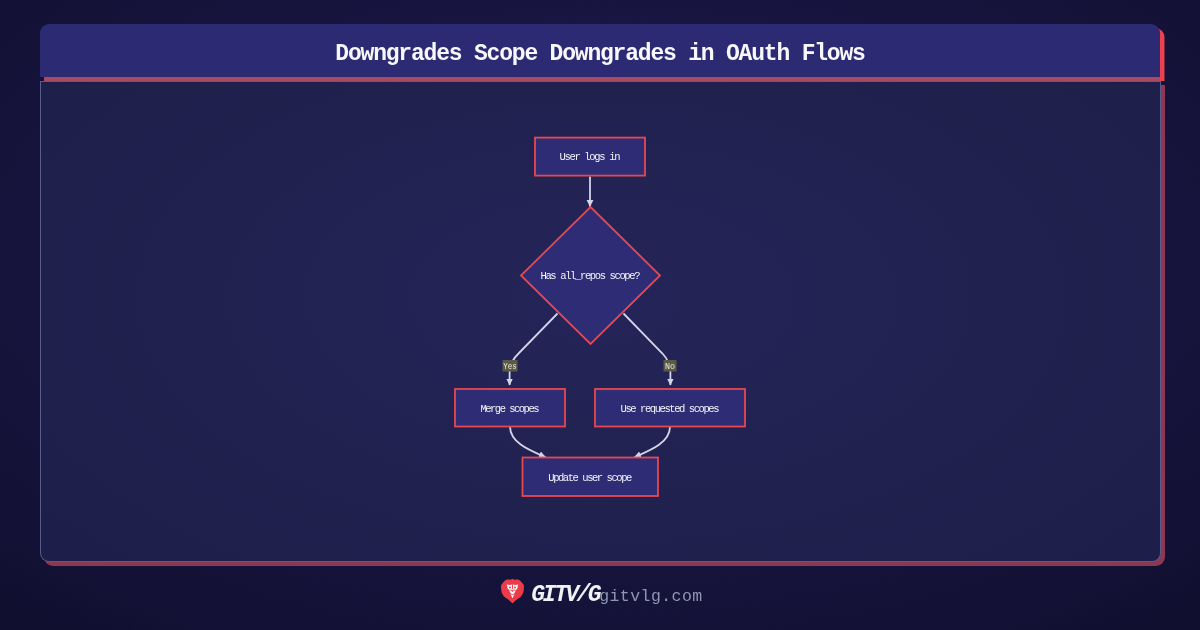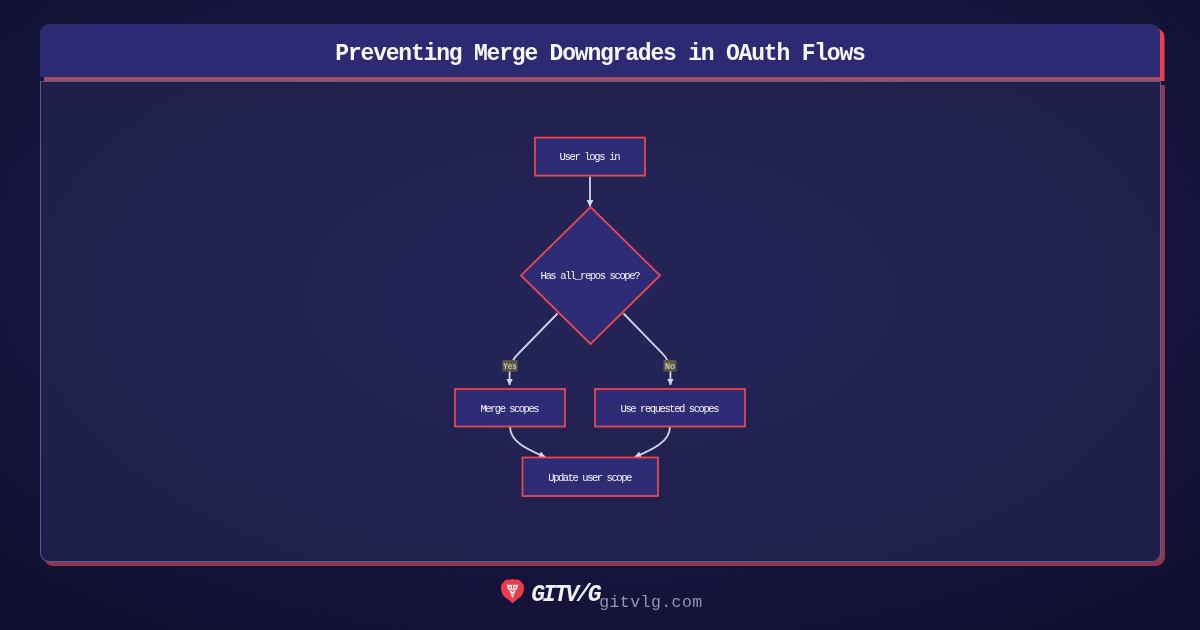--- a/index.html
+++ b/index.html
@@ -45,29 +45,29 @@
   .footer {
     position:absolute; left:0; top:559px; width:1200px; height:64px;
     display:flex; align-items:center; justify-content:center;
     transform:translateX(2.5px);
   }
   .logo { width:24px; height:26px; margin:0 7px 0 -2px; }
   .brand {
     font-size:23px; font-weight:bold; font-style:italic; letter-spacing:-2.5px;
     color:#f2f2f6; margin-right:0; position:relative; top:4px;
   }
-  .domain { font-size:16.5px; color:#9096b4; letter-spacing:0.45px; position:relative; top:11px;text-align:right; }
+  .domain { font-size:16.5px; color:#9096b4; letter-spacing:0.45px; position:relative; top:5px;text-align:right; }
 </style>
 </head>
 <body>
   <div class="hatch"></div>
   <div class="hdr"></div>
   <div class="divider"></div>
   <div class="panel"></div>
-  <div class="title">Preventing Merge Downgrades in OAuth Flows</div>
+  <div class="title">Downgrades Scope Downgrades in OAuth Flows</div>
 
   <svg style="position:absolute; left:40px; top:81px;" width="1121" height="481" viewBox="0 0 1121 481">
     <defs>
       <marker id="arr" viewBox="0 0 8 8" refX="6.5" refY="4" markerWidth="8" markerHeight="8" markerUnits="userSpaceOnUse" orient="auto-start-reverse">
         <path d="M 0 0.6 L 7 4 L 0 7.4 z" fill="#d2d5e8"></path>
       </marker>
     </defs>
     <g fill="none" stroke="#d2d5e8" stroke-width="1.8">
       <path d="M 550 95.6 L 550 125.5" marker-end="url(#arr)"></path>
       <path d="M 517.5 232.5 L 478.5 272.5 Q 469.6 281, 469.6 291 L 469.6 304" marker-end="url(#arr)"></path>

